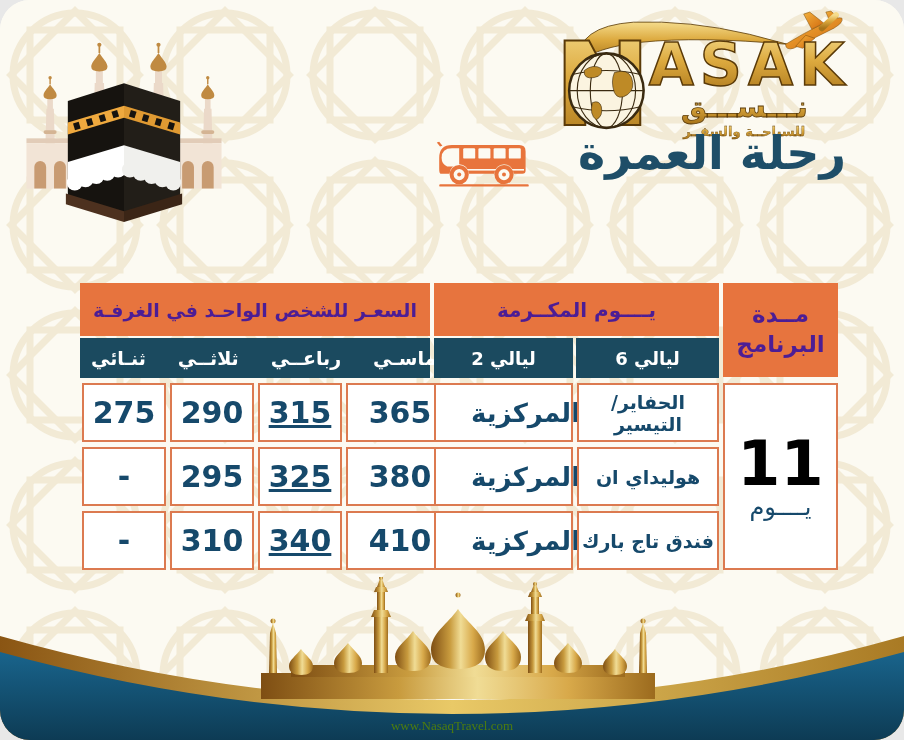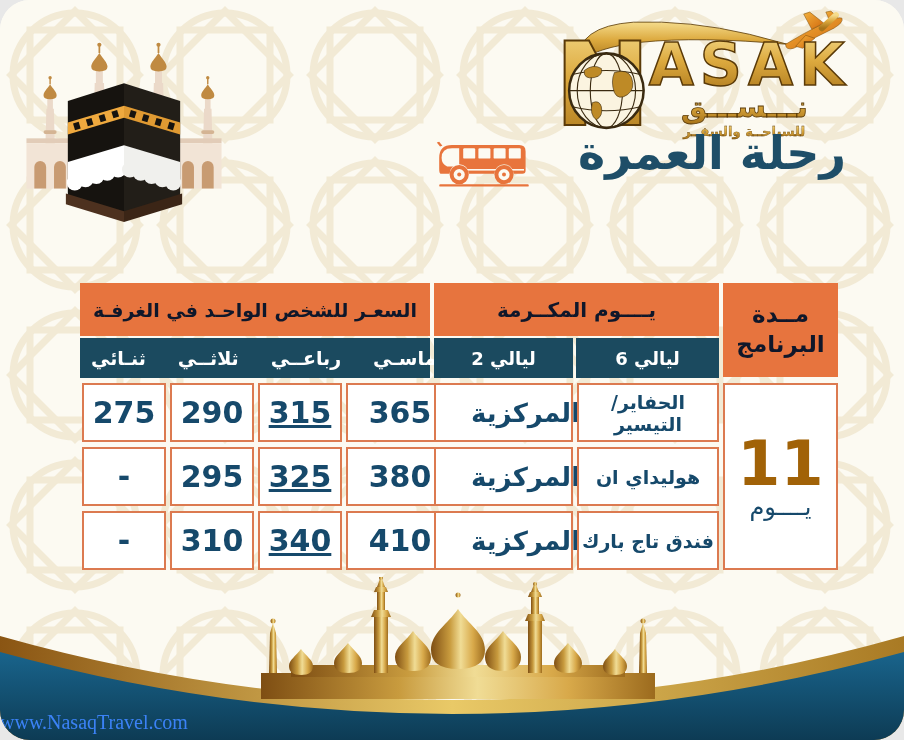--- a/index.html
+++ b/index.html
@@ -14,21 +14,21 @@
 
   
   .page-title{
     right:58px;top:128px;
     font-size:46px;font-weight:bold;color:#1E4E68;
     direction:rtl;letter-spacing:0;line-height:1.1;
   }
 
   
   .hdr{
-    background:#E7743E;color:#0f172a;font-weight:bold;
+    background:#E7743E;color:#4c1d95;font-weight:bold;
     display:flex;align-items:center;justify-content:center;text-align:center;
     direction:rtl;box-sizing:border-box;
   }
   .subhdr{
     background:#1B4A5F;color:#FFFFFF;font-weight:bold;
     display:flex;align-items:center;justify-content:center;
     direction:rtl;box-sizing:border-box;
   }
   .t-price-header{left:80px;top:283px;width:350px;height:53px;font-size:19px;}
   .t-city-header{left:434px;top:283px;width:285px;height:53px;font-size:20px;letter-spacing:1px;}
@@ -45,28 +45,28 @@
   .num{font-size:30px;font-weight:bold;font-family:"DejaVu Sans",sans-serif;}
   .central{font-size:26px;font-weight:bold;direction:rtl;padding-left:44px;}
   .hotel{font-size:19px;font-weight:bold;direction:rtl;}
   .r1{top:383px;height:59px;} .r2{top:447px;height:59px;} .r3{top:511px;height:59px;}
   .cq{left:82px;width:84px;} .c4{left:170px;width:84px;}
   .c3{left:258px;width:84px;text-decoration:underline;} .c2{left:346px;width:108px;}
   .cc{left:434px;width:139px;} .ch{left:577px;width:142px;}
   .t-duration-cell{
     left:723px;top:383px;width:115px;height:187px;flex-direction:column;
   }
-  .dur-val{font-size:62px;font-weight:bold;line-height:1;color:#a16207;}
+  .dur-val{font-size:62px;font-weight:bold;line-height:1;color:#000000;}
   .dur-unit{font-size:24px;font-weight:normal;color:#16496B;margin-top:-2px;direction:rtl;}
 
   
   .footer-site{
-    left:0;bottom:6px;width:904px;
-    color:#3b82f6;font-family:"Liberation Serif","DejaVu Serif",serif;
-    font-size:20px;z-index:6;
+    left:0;bottom:6px;width:904px;text-align:center;
+    color:#4d7c0f;font-family:"Liberation Serif","DejaVu Serif",serif;
+    font-size:13px;z-index:6;
   }
   .z1{z-index:1;} .z2{z-index:2;} .z3{z-index:3;}
 </style>
 </head>
 <body>
 
 <div class="poster">
 
   <svg class="abs" style="left:0;top:0;" width="904" height="740">
     <defs>

